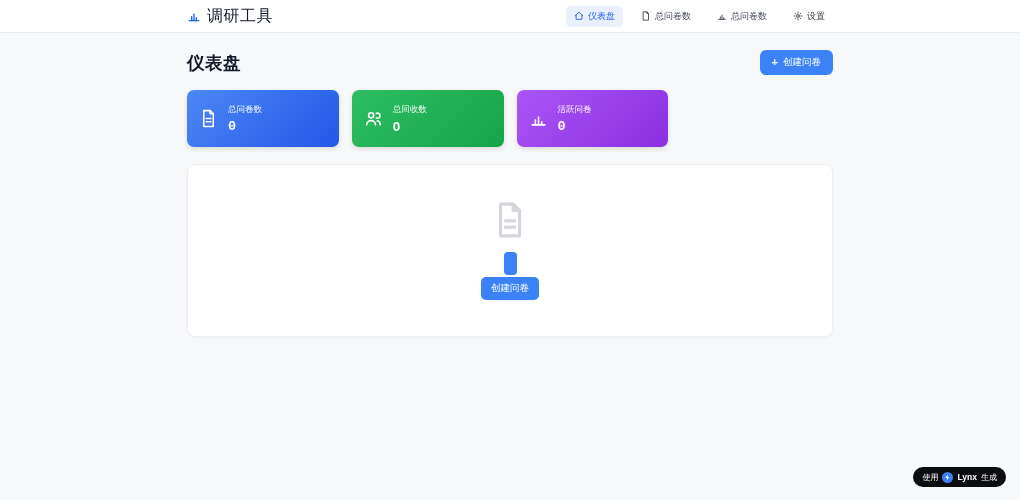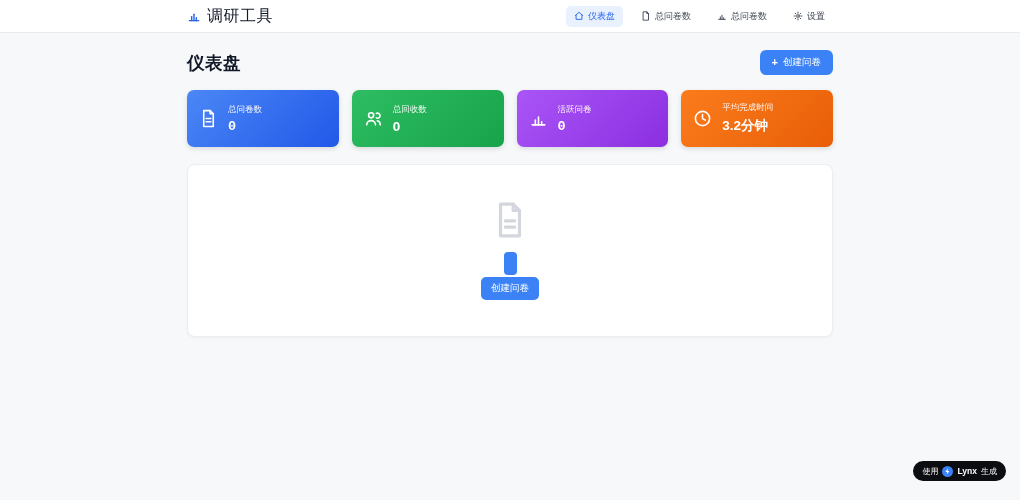--- a/index.html
+++ b/index.html
@@ -91,21 +91,21 @@
   }
   .btn-create-small {
     display: inline-block; margin-top: 2px;
     background: #3b82f6; color: #fff; border: none;
     font-size: 9.5px; padding: 5px 10px; border-radius: 5px;
     cursor: pointer; font-family: inherit;
   }
 
   
   .lynx-badge {
-    position: fixed; right: 14px; bottom: 19px;
+    position: fixed; right: 14px; bottom: 13px;
     background: #0c0d10; color: #fff;
     border-radius: 10px; height: 20px;
     display: flex; align-items: center; gap: 4px;
     padding: 0 9px; font-size: 8px; cursor: pointer;
   }
   .lynx-circle {
     width: 11px; height: 11px; border-radius: 50%;
     background: #3b82f6; display: flex; align-items: center; justify-content: center;
   }
   .lynx-circle svg { width: 7px; height: 7px; }
@@ -199,30 +199,20 @@
         <path d="M4 20h16"></path>
           <path d="M8 20v-6"></path>
           <path d="M12 20v-10"></path>
           <path d="M16 20v-4"></path>
       </svg>
       <div>
         <div class="stat-label">活跃问卷</div>
         <div class="stat-value">0</div>
       </div>
     </div>
-    <div class="stat-card" style="background: linear-gradient(135deg, rgb(251, 124, 28), rgb(232, 94, 7));">
-      <svg viewBox="0 0 24 24" fill="none" stroke="#fff" stroke-width="2" stroke-linecap="round" stroke-linejoin="round">
-        <circle cx="12" cy="12" r="9"></circle>
-          <path d="M12 7v5l3.5 2"></path>
-      </svg>
-      <div>
-        <div class="stat-label">平均完成时间</div>
-        <div class="stat-value">3.2分钟</div>
-      </div>
-    </div>
   </section>
 
   <section class="panel">
     <div class="empty">
       <div class="empty-icon">
         <svg viewBox="0 0 24 24" fill="none" stroke="#d3d6dc" stroke-width="2" stroke-linecap="round" stroke-linejoin="round">
           <path d="M6 2h8l4 4v16H6z"></path>
             <path d="M14 2v4h4"></path>
             <path d="M9 12.5h6M9 16.5h6"></path>
         </svg>

